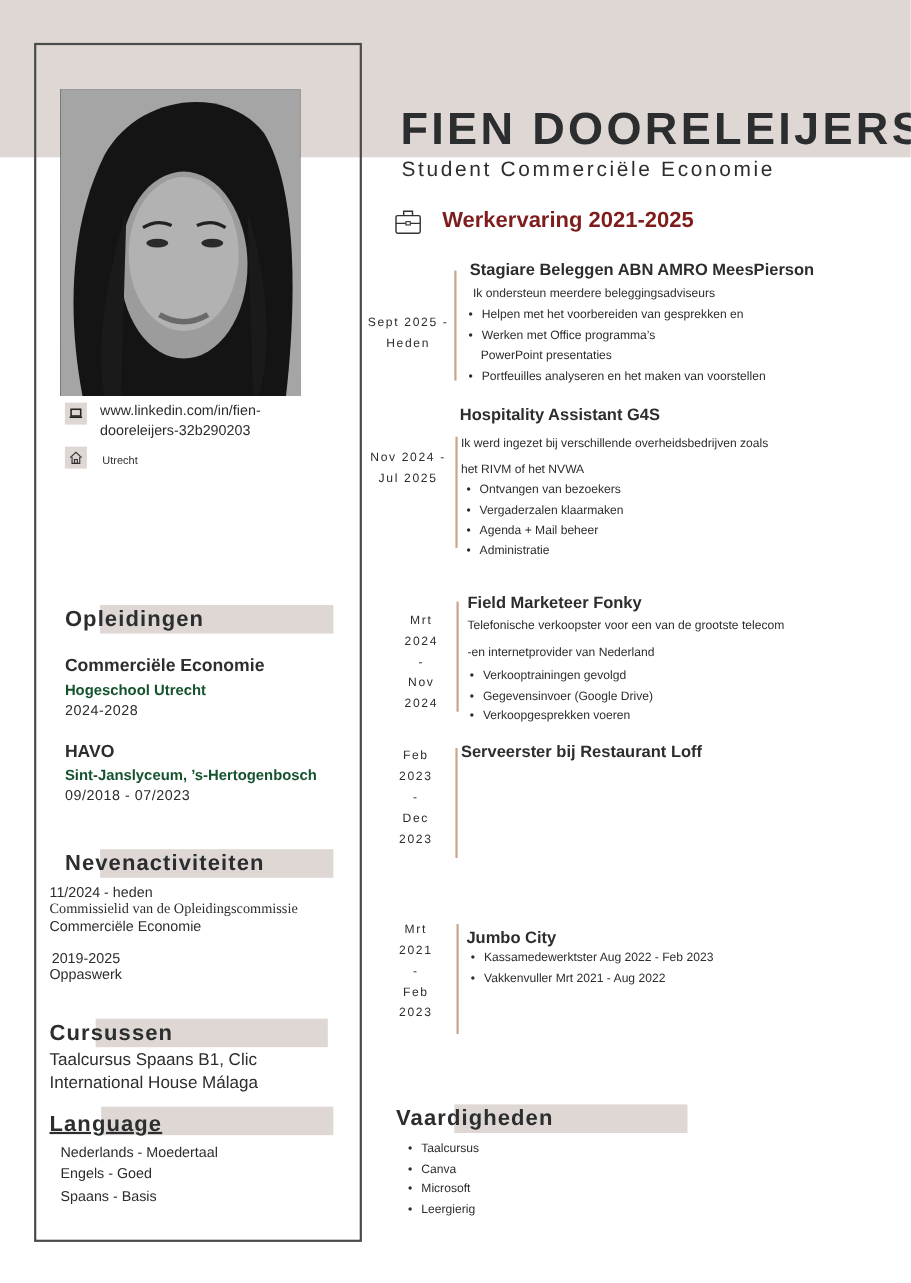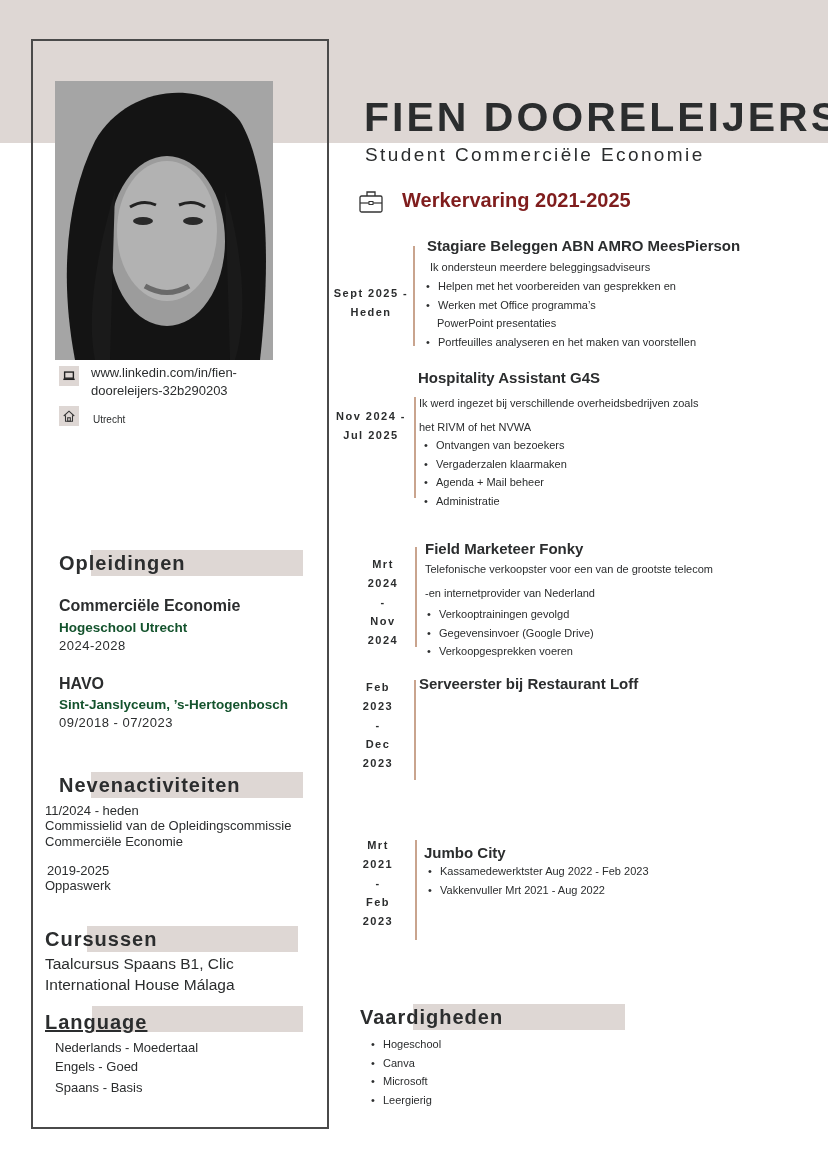--- a/index.html
+++ b/index.html
@@ -51,21 +51,21 @@
   .subtitle {
     position: absolute; left: 365px; top: 144px; font-size: 19px; letter-spacing: 2.4px;
     color: #2b2d2e; white-space: nowrap;
   }
   .work-head {
     position: absolute; left: 402px; top: 189px; font-size: 20px; font-weight: bold; color: #7f1d1d; white-space: nowrap;
   }
   .briefcase { position: absolute; left: 358px; top: 189px; width: 26px; height: 26px; }
 
   .date-col {
-    position: absolute; width: 80px; text-align: center; font-size: 11px; font-weight: bold;
+    position: absolute; width: 80px; text-align: center; font-size: 11px; font-weight: normal;
     letter-spacing: 1.5px; line-height: 19px; color: #2b2d2e;
   }
   .vline { position: absolute; width: 1.5px; background: #c9a48e; }
   .job-title { position: absolute; font-size: 15px; font-weight: bold; color: #2b2d2e; white-space: nowrap; }
   .job-desc { position: absolute; font-size: 11px; color: #2b2d2e; white-space: nowrap; }
   .bullets { position: absolute; margin: 0; padding: 0; list-style: none; }
   .bullets li { font-size: 11px; color: #2b2d2e; white-space: nowrap; position: relative; padding-left: 12px; }
   .bullets li::before { content: "\2022"; position: absolute; left: 0; top: 0; }
 </style>
 </head>
@@ -122,21 +122,21 @@
 <div class="abs edu-years" style="left:59px; top:638px;">2024-2028</div>
 <div class="abs edu-title" style="left:59px; top:675px;">HAVO</div>
 <div class="abs edu-school" style="left:59px; top:697px;">Sint-Janslyceum, ’s-Hertogenbosch</div>
 <div class="abs edu-years" style="left:59px; top:715px;">09/2018 - 07/2023</div>
 
 <div class="sec-head" style="left:59px; top:772px; width:244px;">
   <div class="hl" style="left:32px; width:212px;"></div>
   <div class="txt">Nevenactiviteiten</div>
 </div>
 <div class="abs side-text" style="left:45px; top:803px;">11/2024 - heden</div>
-<div class="abs side-text" style="left:45px; top:818px;">Commissielid van de Opleidingscommissie</div>
+<div class="abs side-text" style="left:45px; top:818px;font-family:Liberation Serif, serif;">Commissielid van de Opleidingscommissie</div>
 <div class="abs side-text" style="left:45px; top:834px;">Commerciële Economie</div>
 <div class="abs side-text" style="left:47px; top:863px;">2019-2025</div>
 <div class="abs side-text" style="left:45px; top:878px;">Oppaswerk</div>
 
 <div class="sec-head" style="left:45px; top:926px; width:253px;">
   <div class="hl" style="left:42px; width:211px;"></div>
   <div class="txt">Cursussen</div>
 </div>
 <div class="abs course-text" style="left:45px; top:953px;">Taalcursus Spaans B1, Clic</div>
 <div class="abs course-text" style="left:45px; top:974px;">International House Málaga</div>
@@ -228,21 +228,21 @@
 <ul class="bullets" style="left:428px; top:862px; line-height:19px;">
   <li>Kassamedewerktster Aug 2022 - Feb 2023</li>
   <li>Vakkenvuller Mrt 2021 - Aug 2022</li>
 </ul>
 
 <div class="sec-head" style="left:360px; top:1004px; width:265px;">
   <div class="hl" style="left:53px; width:212px;"></div>
   <div class="txt">Vaardigheden</div>
 </div>
 <ul class="bullets" style="left:371px; top:1035px; line-height:18.5px;">
-  <li>Hogeschool</li>
+  <li>Taalcursus</li>
   <li>Canva</li>
   <li>Microsoft</li>
   <li>Leergierig</li>
 </ul>
 
 <style>
   .bullets li.cont::before { content: ""; }
 </style>
 
 </body></html>

